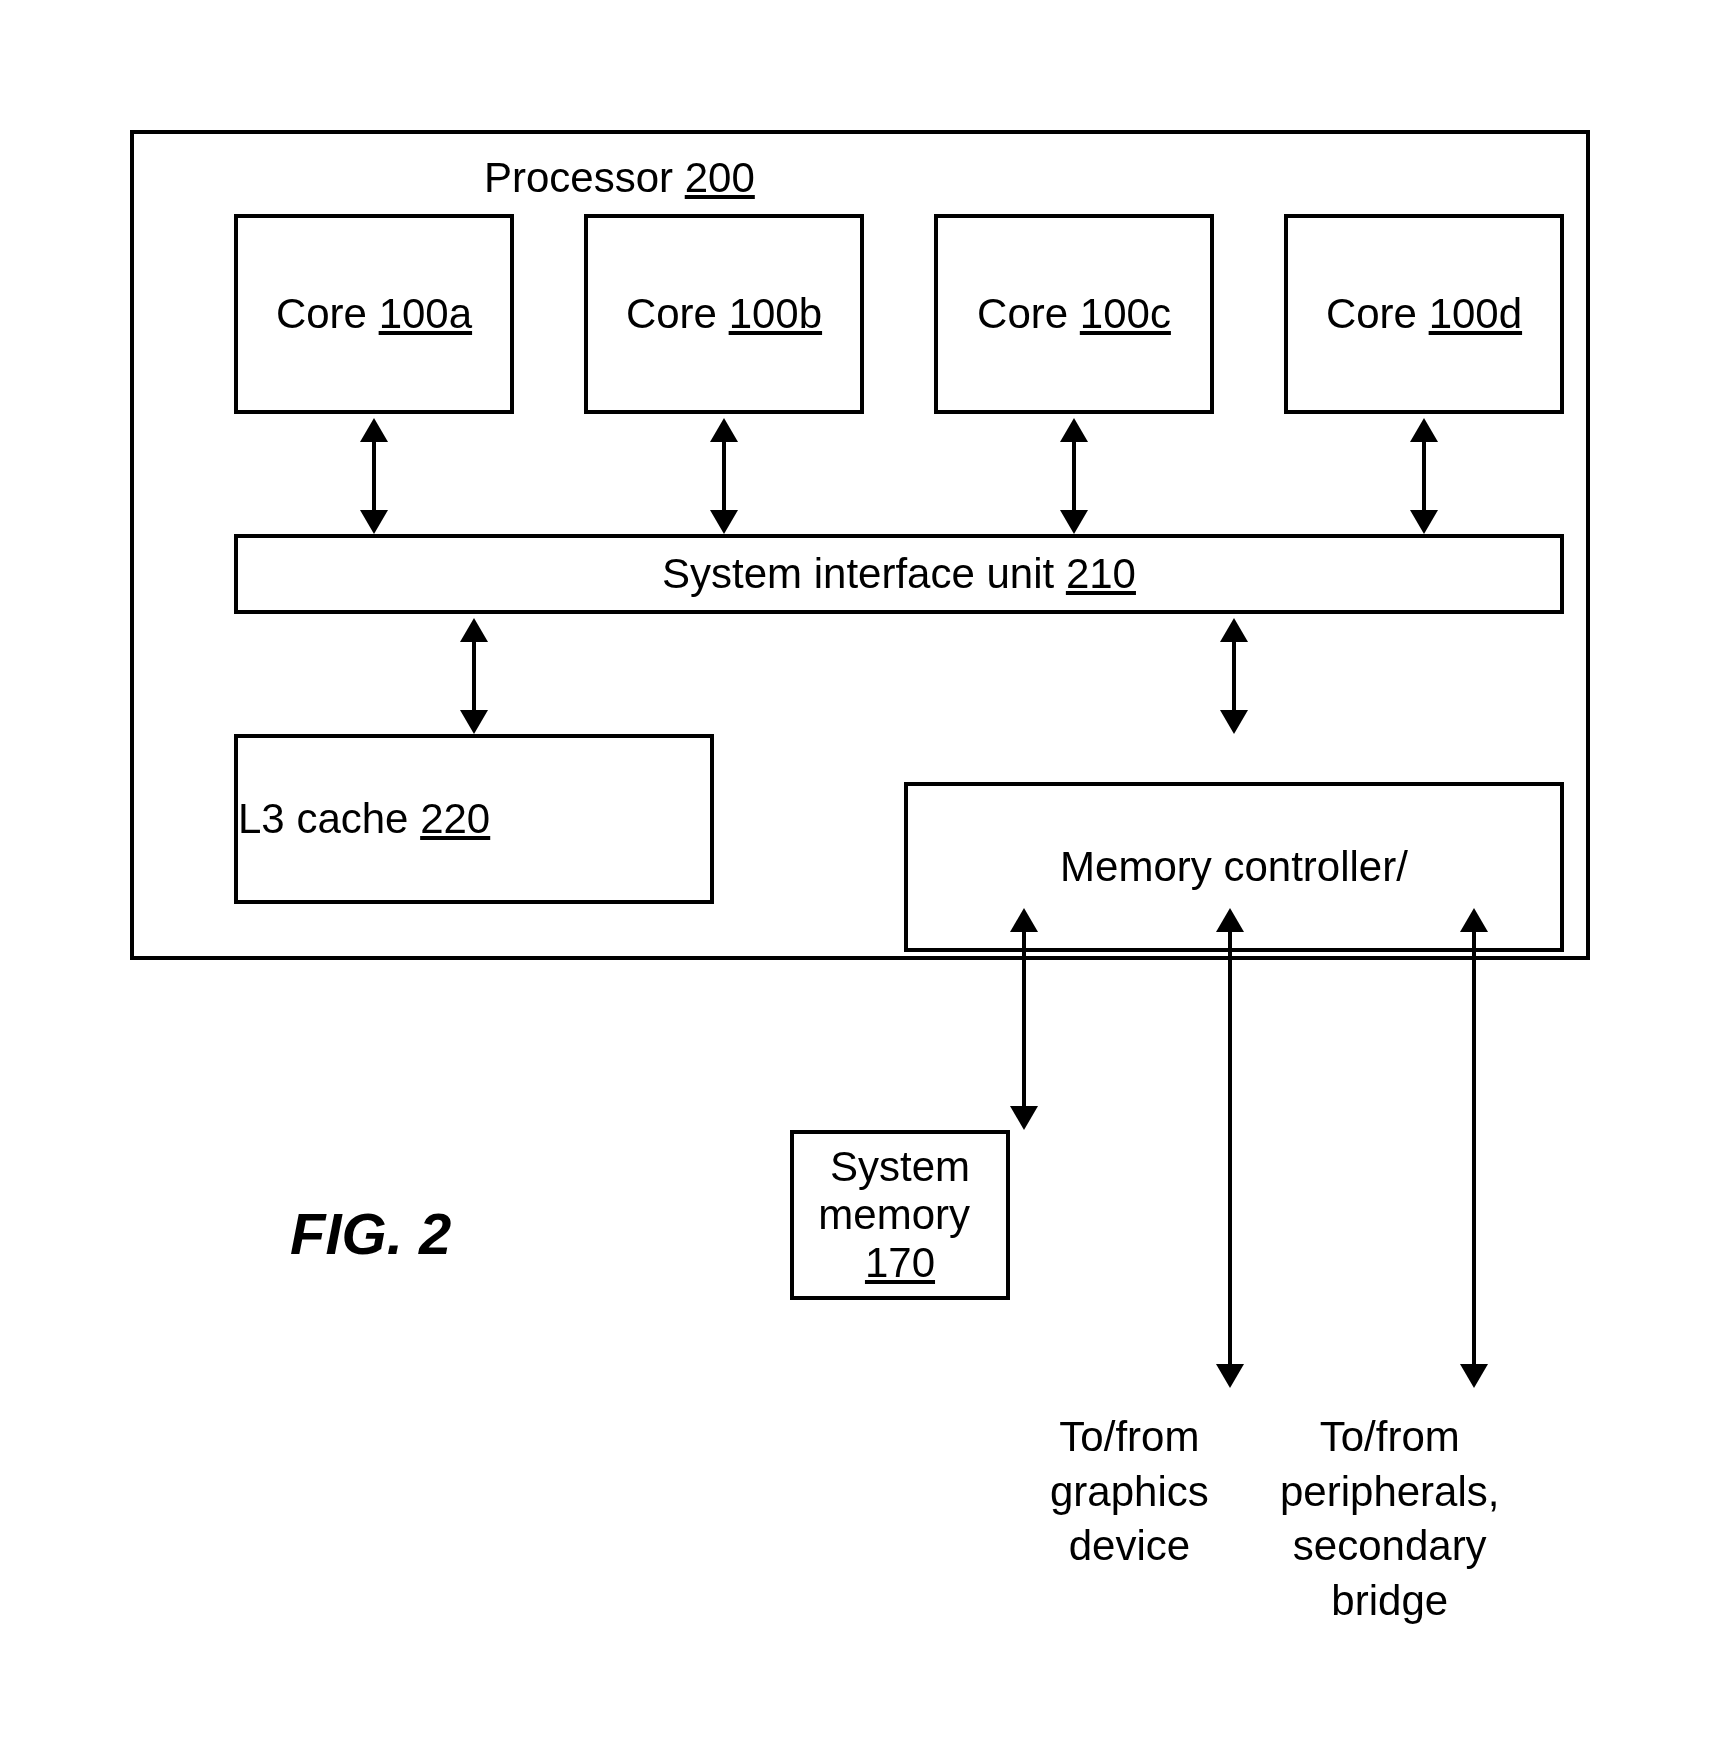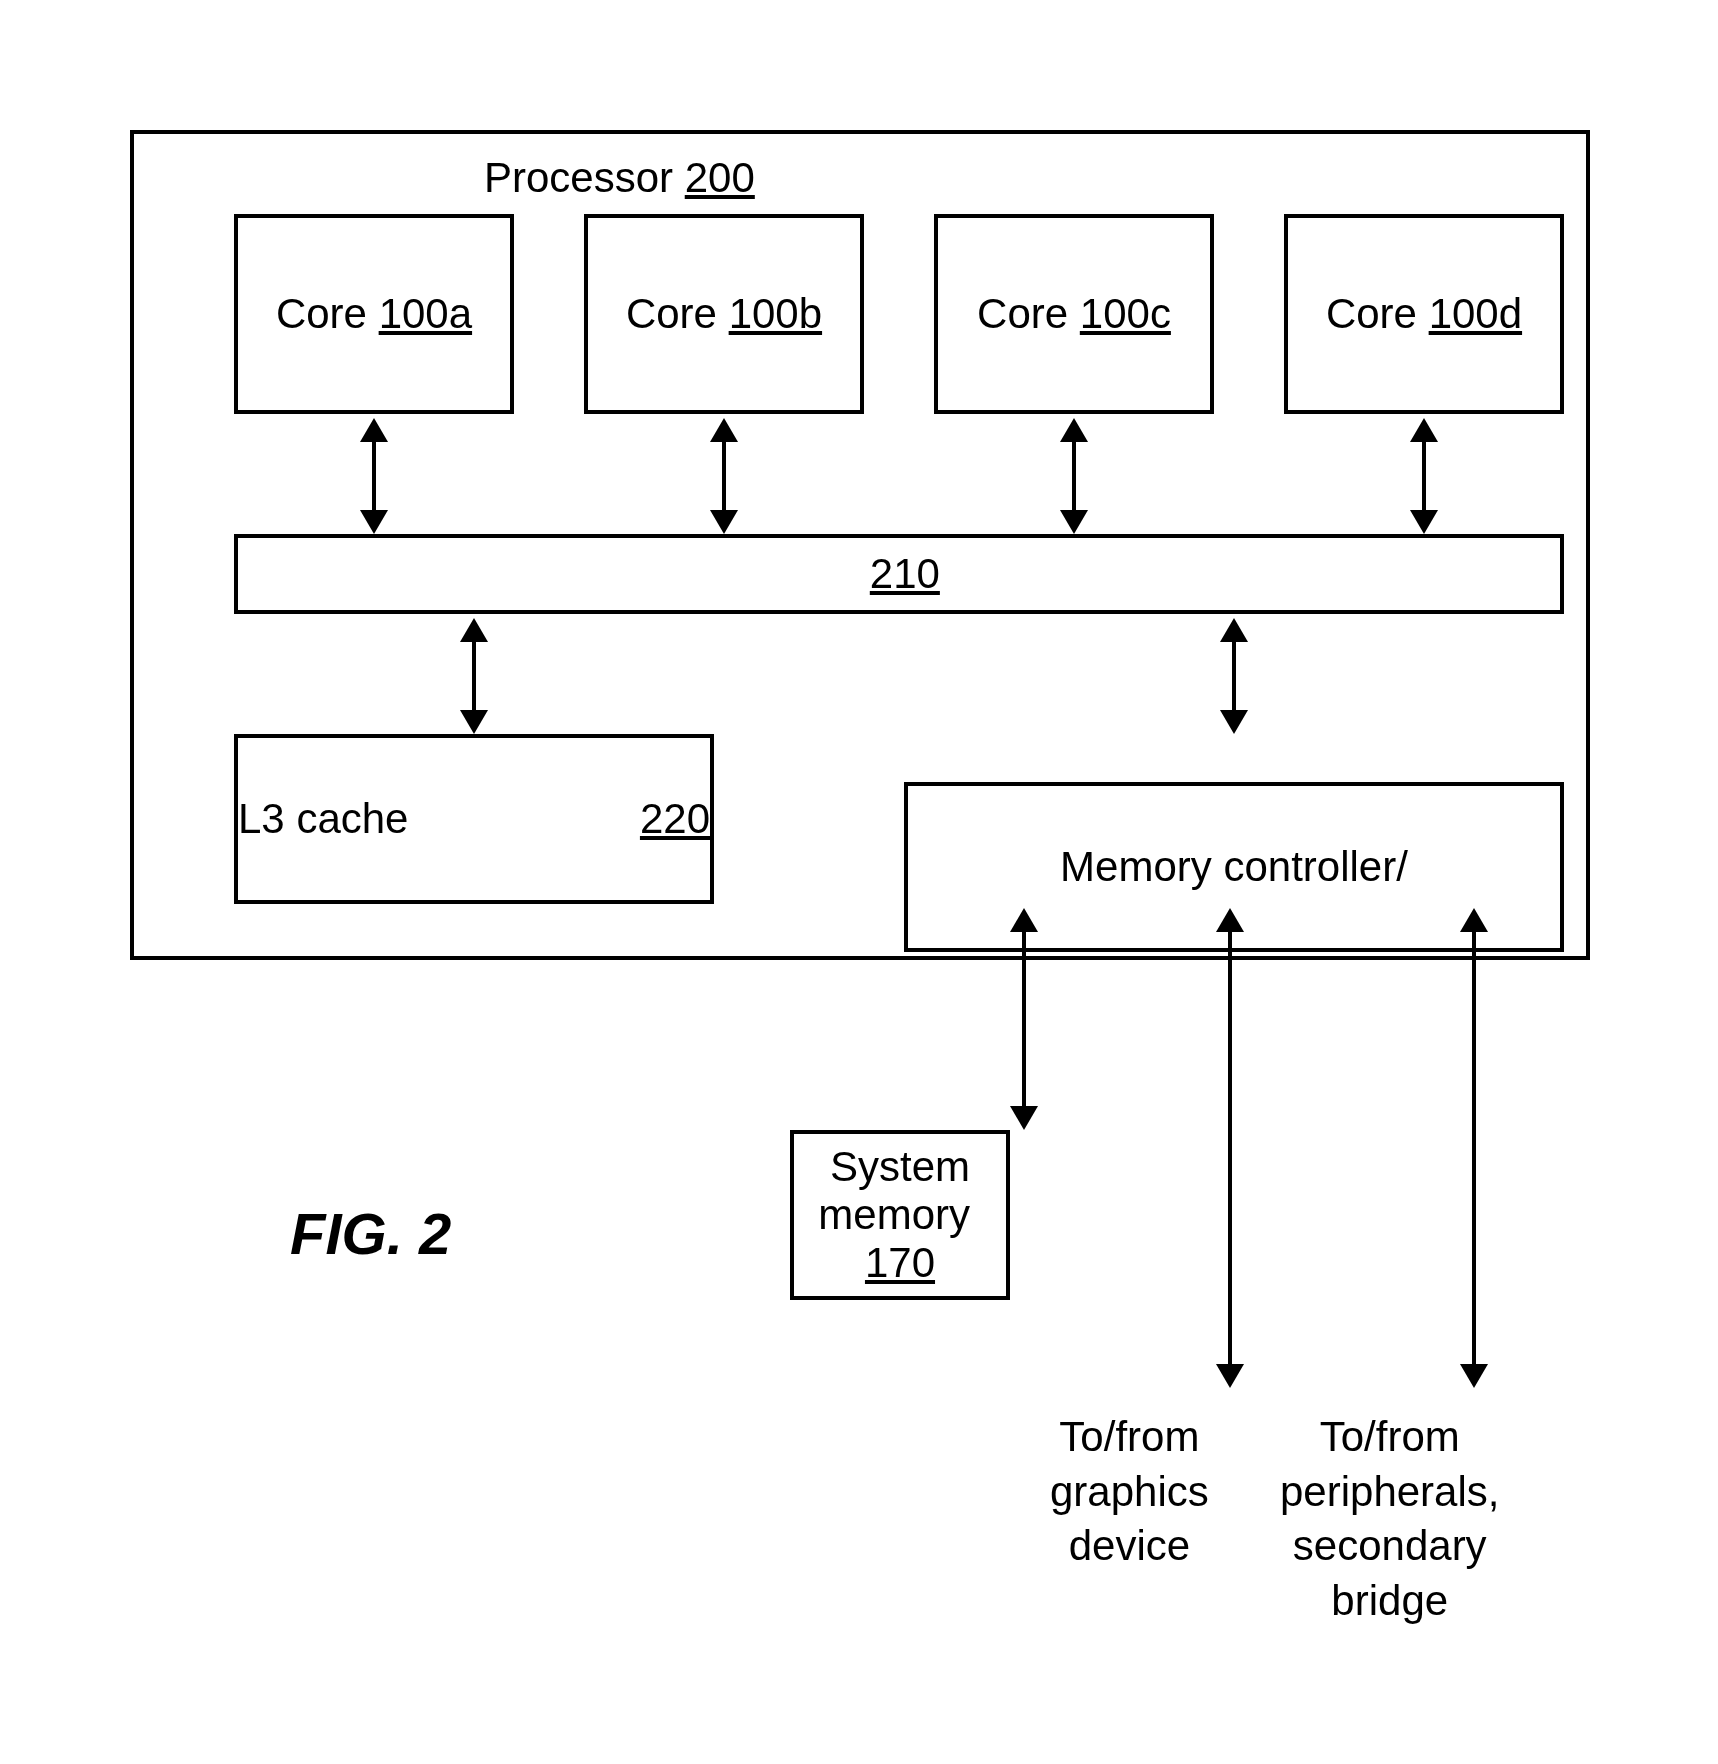--- a/index.html
+++ b/index.html
@@ -64,21 +64,21 @@
     }
     .l3-box {
       position: absolute;
       left: 100px;
       top: 600px;
       width: 480px;
       height: 170px;
       border: 4px solid black;
       display: flex;
       align-items: center;
-      justify-content: space-between;
+      justify-content: flex-start;
       font-size: 42px;
     }
     .memctl-box {
       position: absolute;
       left: 770px;
       top: 600px;
       width: 660px;
       height: 170px;
       border: 4px solid black;
       display: flex;
@@ -195,21 +195,21 @@
       <div class="arrow-shaft" style="height:68px;"></div>
       <div class="arrow-head-down"></div>
     </div>
     <div class="arrow-v" style="left:1276px; top:284px;">
       <div class="arrow-head-up"></div>
       <div class="arrow-shaft" style="height:68px;"></div>
       <div class="arrow-head-down"></div>
     </div>
 
     <div class="siu-box">
-      &nbsp;
+      <span>System interface unit</span>&nbsp;
       <span class="underline">210</span>
     </div>
 
     <div class="arrow-v" style="left:326px; top:484px;">
       <div class="arrow-head-up"></div>
       <div class="arrow-shaft" style="height:68px;"></div>
       <div class="arrow-head-down"></div>
     </div>
     <div class="arrow-v" style="left:1086px; top:484px;">
       <div class="arrow-head-up"></div>

